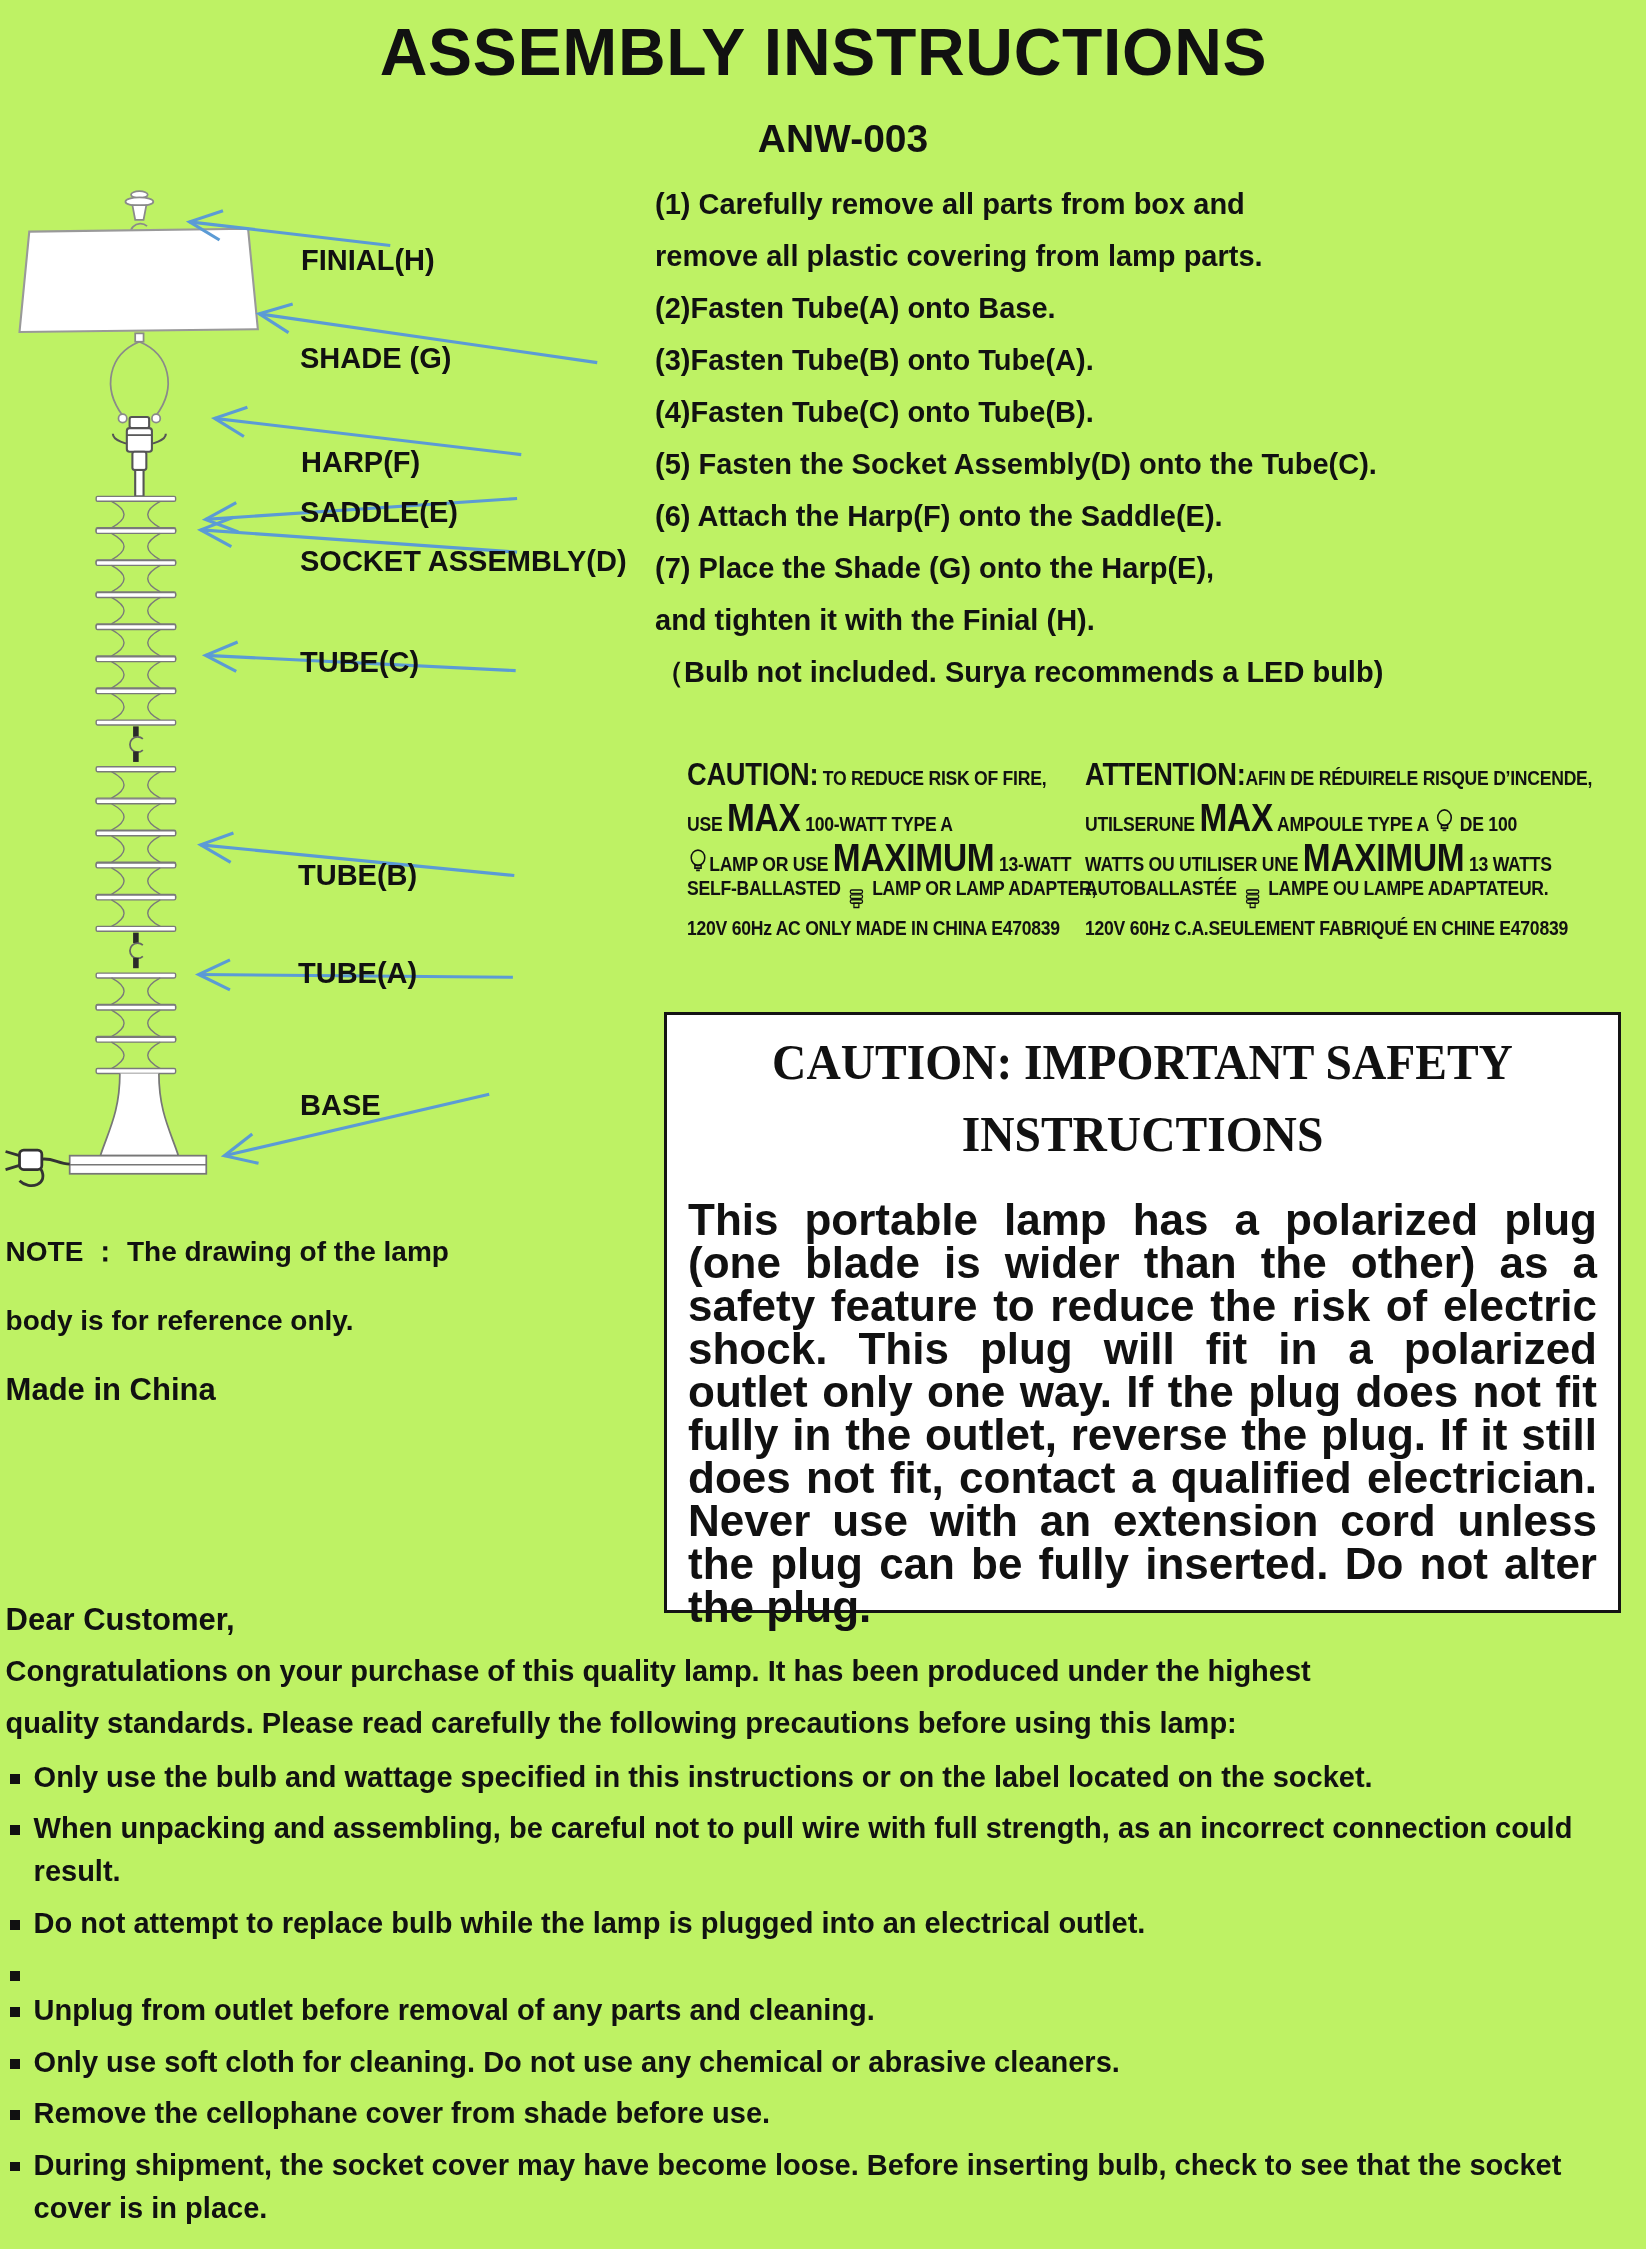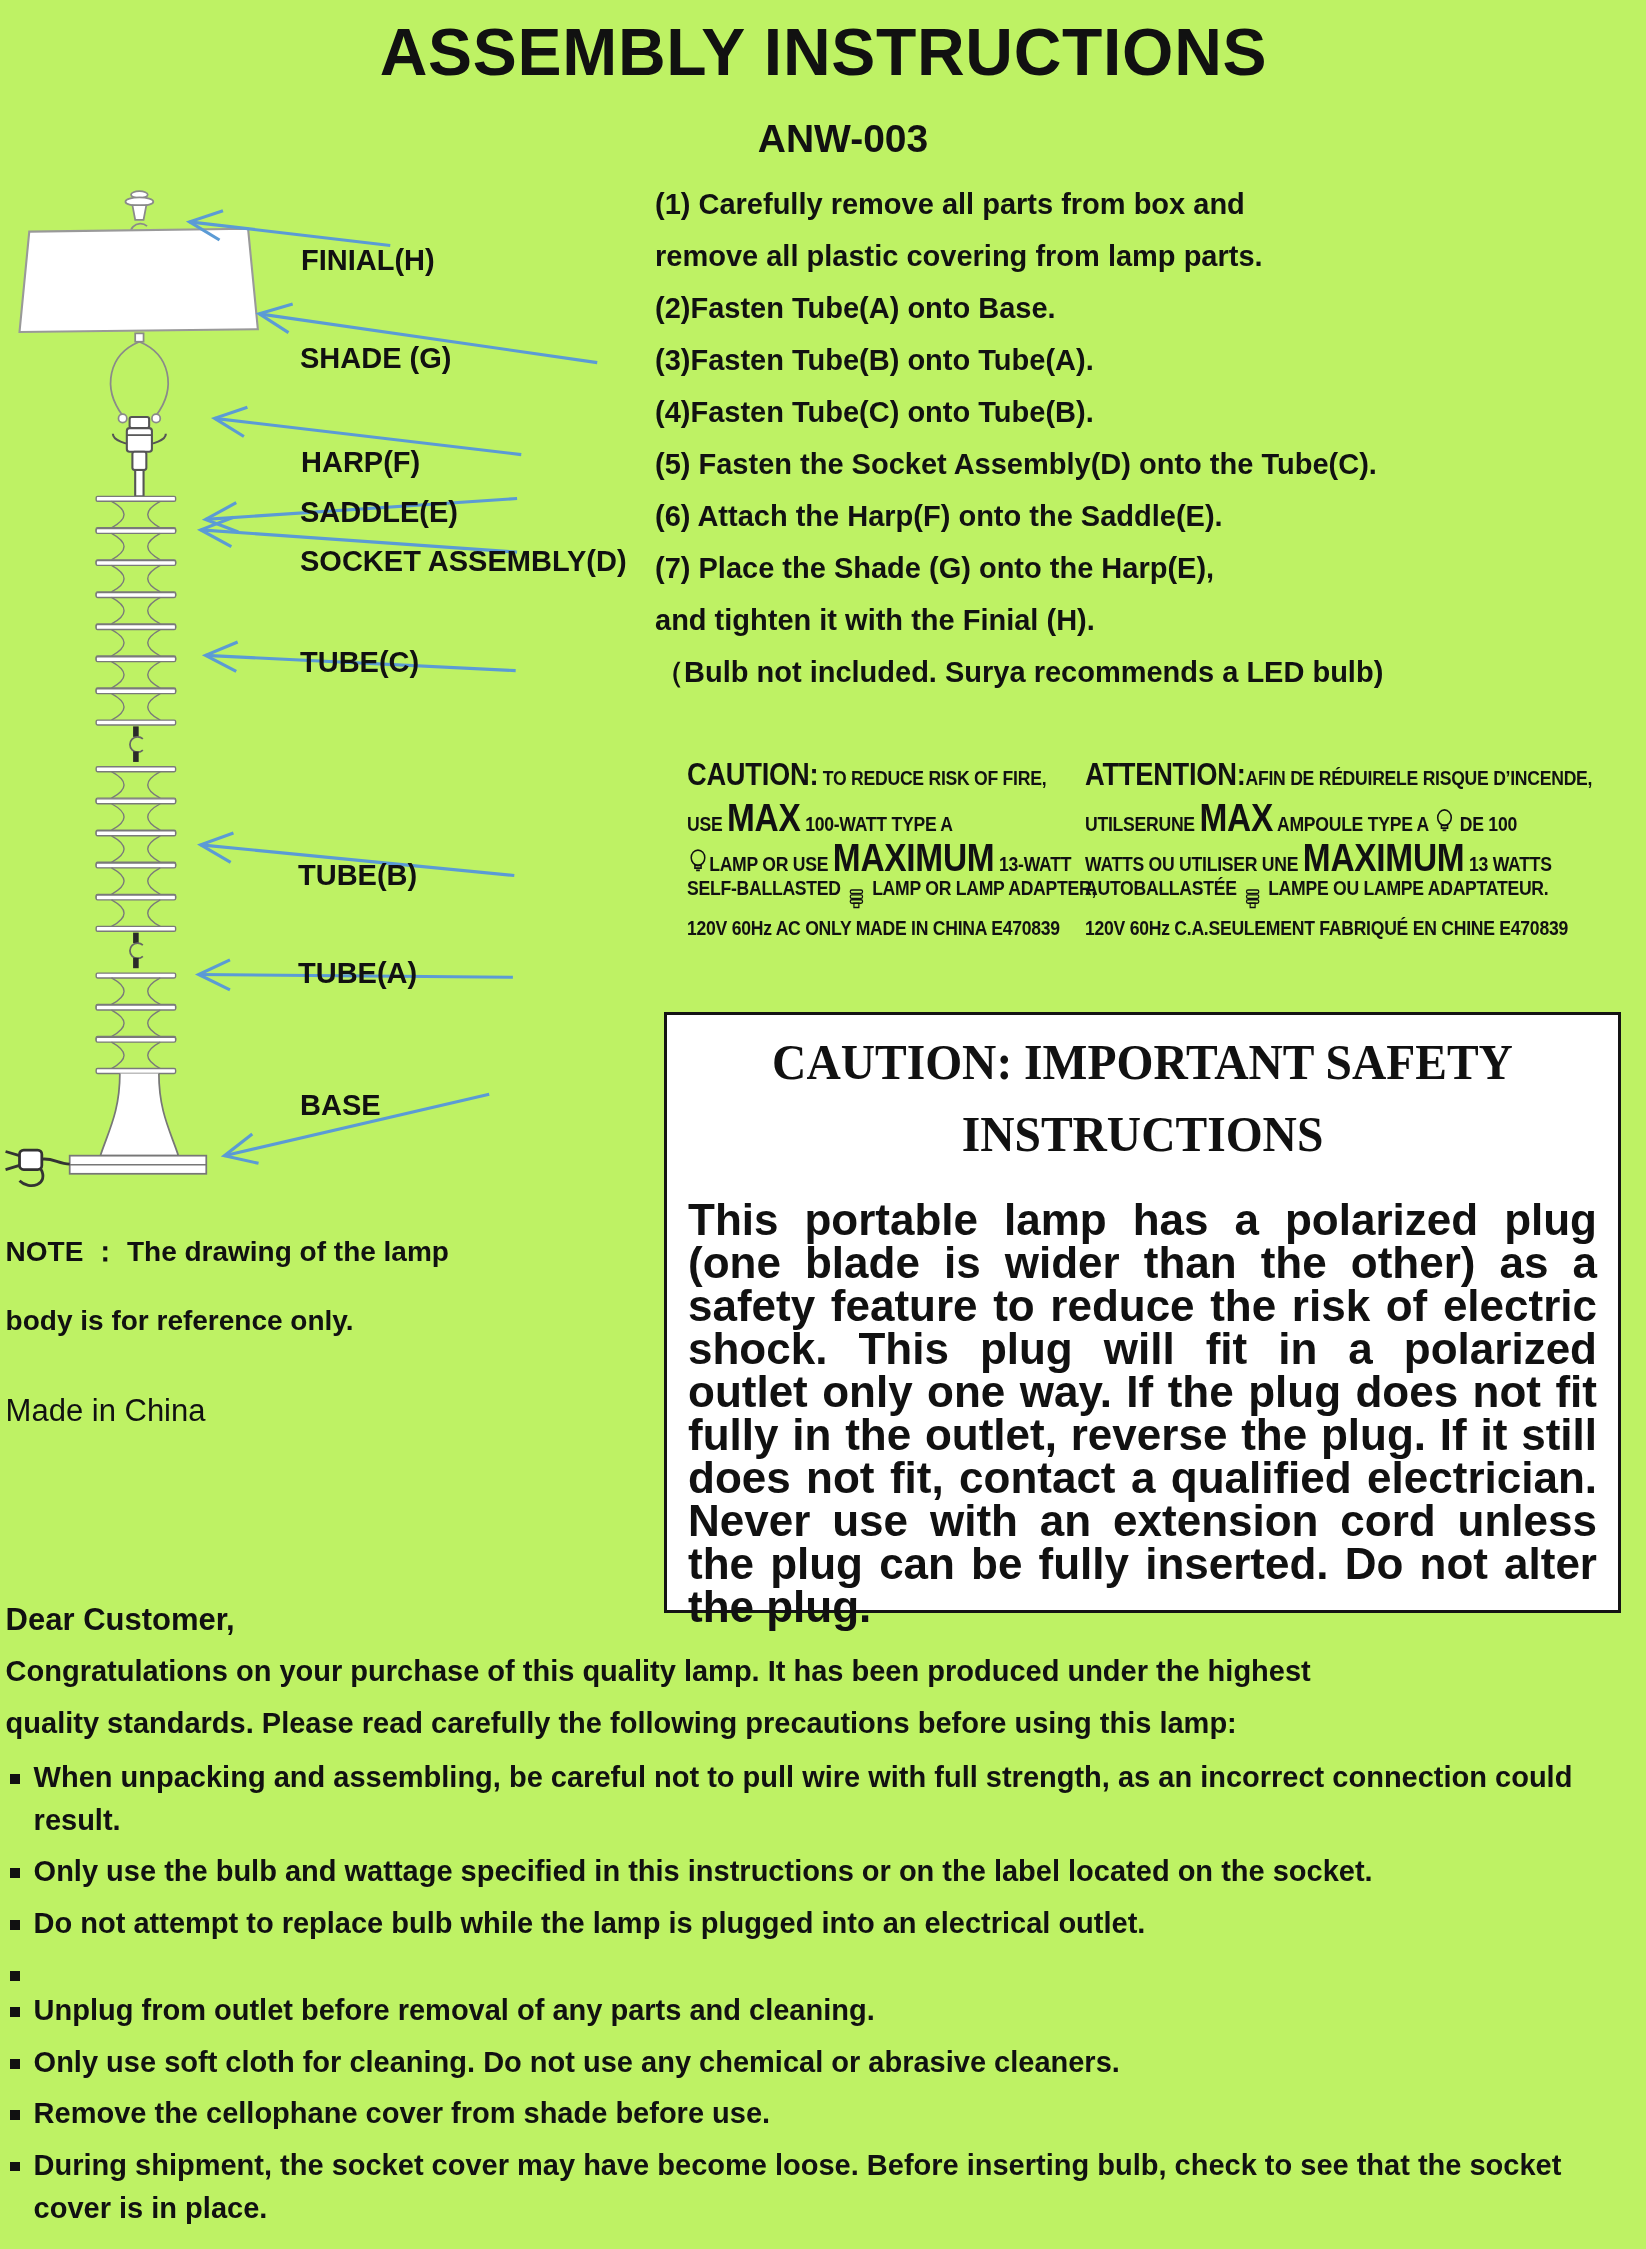--- a/index.html
+++ b/index.html
@@ -26,21 +26,21 @@
   .lbl-tubec{left:300px;top:646px;}
   .lbl-tubeb{left:298px;top:859px;}
   .lbl-tubea{left:298px;top:957px;}
   .lbl-base{left:300px;top:1089px;}
 
   .arr line,.arr polyline{stroke:#5b9bd5;stroke-width:4.5;fill:none;}
 
   
   .note1{position:absolute;left:5.6px;top:1233px;font-size:28px;font-weight:bold;}
   .note2{position:absolute;left:5.6px;top:1305px;font-size:28px;font-weight:bold;}
-  .made{position:absolute;left:5.6px;top:1372px;font-size:31px;font-weight:normal;margin-top:21px;}
+  .made{position:absolute;left:5.6px;top:1372px;font-size:31px;font-weight:bold;}
 
   
   .cau-col{position:absolute;font-weight:bold;transform:scaleX(.88);transform-origin:left top;}
   #cau-en{left:687px;top:757px;}
   #cau-fr{left:1085px;top:757px;}
   .cline{display:flex;align-items:baseline;height:40px;white-space:pre;
          font-size:20px;letter-spacing:-0.3px;}
   .c-xl{font-size:31px;}
   .c-xxl{font-size:38px;}
   .cic{width:21px;height:25px;align-self:flex-end;margin:0 2.1px 4.2px 2.1px;flex:none;}
@@ -261,28 +261,28 @@
   <div class="made">Made in China</div>
 
   <div class="greet">Dear Customer,</div>
   <div class="custpara">
     <div>Congratulations on your purchase of this quality lamp. It has been produced under the highest</div>
     <div>quality standards. Please read carefully the following precautions before using this lamp:</div>
   </div>
   <div class="bullets">
       <div class="bullet-item">
         <span class="bullet-sq"></span>
+        <span class="bullet-text">Only use the bulb and wattage specified in this instructions or on the label located on the socket.</span>
+      </div>
+      <div class="bullet-item">
+        <span class="bullet-sq"></span>
         <span class="bullet-text">When unpacking and assembling, be careful not to pull wire with full strength, as an incorrect connection could result.</span>
       </div>
       <div class="bullet-item">
         <span class="bullet-sq"></span>
-        <span class="bullet-text">Only use the bulb and wattage specified in this instructions or on the label located on the socket.</span>
-      </div>
-      <div class="bullet-item">
-        <span class="bullet-sq"></span>
         <span class="bullet-text">Do not attempt to replace bulb while the lamp is plugged into an electrical outlet.</span>
       </div>
       <div class="bullet-item">
         <span class="bullet-sq"></span>
       </div>
       <div class="bullet-item">
         <span class="bullet-sq"></span>
         <span class="bullet-text">Unplug from outlet before removal of any parts and cleaning.</span>
       </div>
       <div class="bullet-item">

